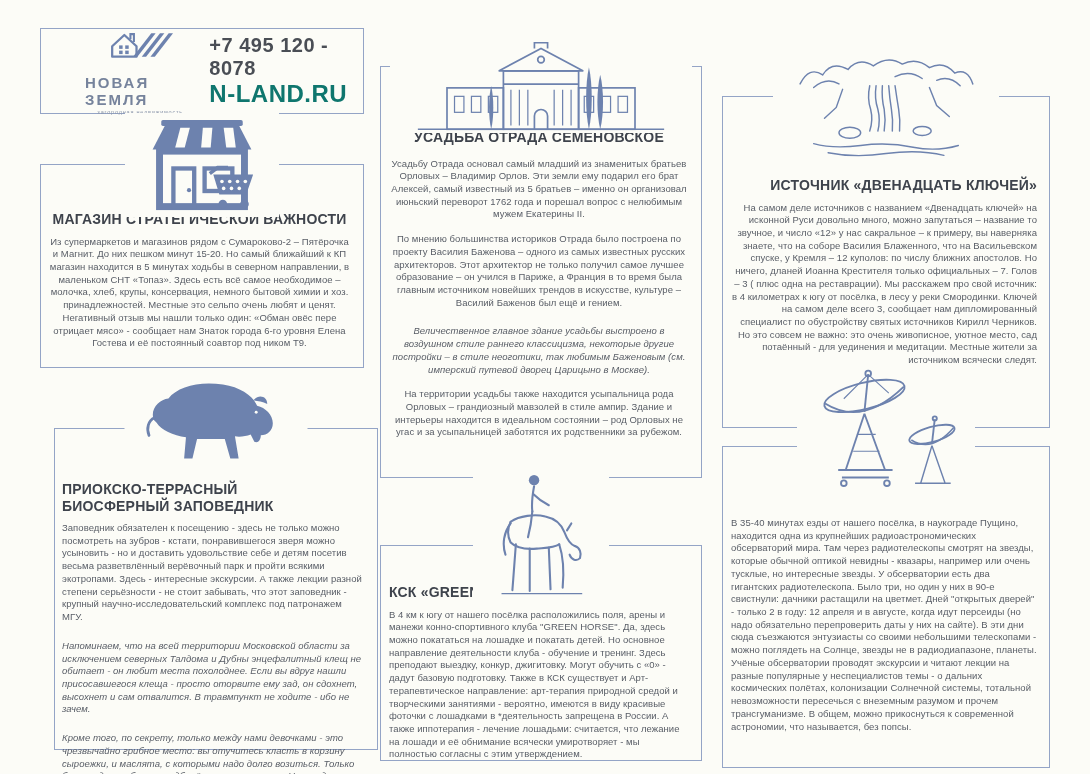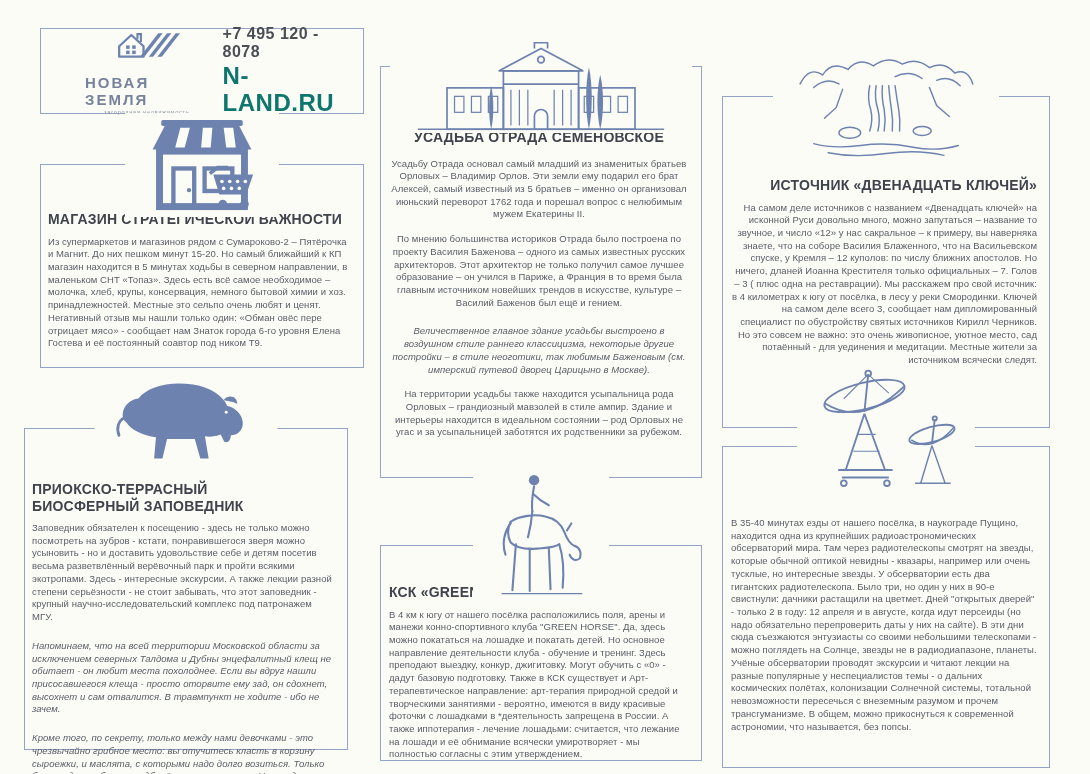--- a/index.html
+++ b/index.html
@@ -22,27 +22,27 @@
   .card p.body{font-size:9.5px;line-height:1.34;color:var(--body);letter-spacing:.05px;}
   .card p.gap{margin-top:12px;}
   .card p.tight{margin-top:16px;font-style:italic;}
 
   
   #logo-box{position:absolute;left:40px;top:28px;width:324px;height:86px;border:1px solid var(--border);display:flex;align-items:center;padding:0 12px 0 44px;}
   .logo{display:flex;flex-direction:column;align-items:center;margin-right:14px;}
   .logo-title{font-size:15px;font-weight:700;letter-spacing:2px;color:#76839c;margin-top:2px;}
   .logo-tagline{font-size:5.5px;letter-spacing:.8px;color:#8b96ab;margin-top:1px;}
   .contact{display:flex;flex-direction:column;justify-content:center;}
-  .phone{font-size:16px;font-weight:700;color:#4a4e55;letter-spacing:.5px;line-height:1.15;}
+  .phone{font-size:20px;font-weight:700;color:#4a4e55;letter-spacing:.5px;line-height:1.15;}
   .site{font-size:24px;font-weight:700;color:#0f766e;letter-spacing:.5px;line-height:1.15;}
 
   
-  #store-card{left:40px;top:164px;width:324px;height:204px;padding:46px 12px 0 7px;}
+  #store-card{left:40px;top:164px;width:324px;height:204px;padding:46px 12px 0 7px;text-align:center;}
   #store-card .icon{top:-52px;}
-  #reserve-card{left:24px;top:428px;width:324px;height:322px;padding:52px 14px 0 7px;}
+  #reserve-card{left:54px;top:428px;width:324px;height:322px;padding:52px 14px 0 7px;}
   #reserve-card .icon{top:-50px;}
 
   
   #estate-card{left:380px;top:66px;width:322px;height:412px;padding:62px 12px 0 8px;text-align:center;}
   #estate-card .icon{top:-28px;}
   #horse-card{left:380px;top:545px;width:322px;height:216px;padding:38px 12px 0 8px;}
   #horse-card .icon{top:-78px;}
 
   
   #spring-card{left:722px;top:96px;width:328px;height:332px;padding:80px 12px 0 8px;text-align:right;}

